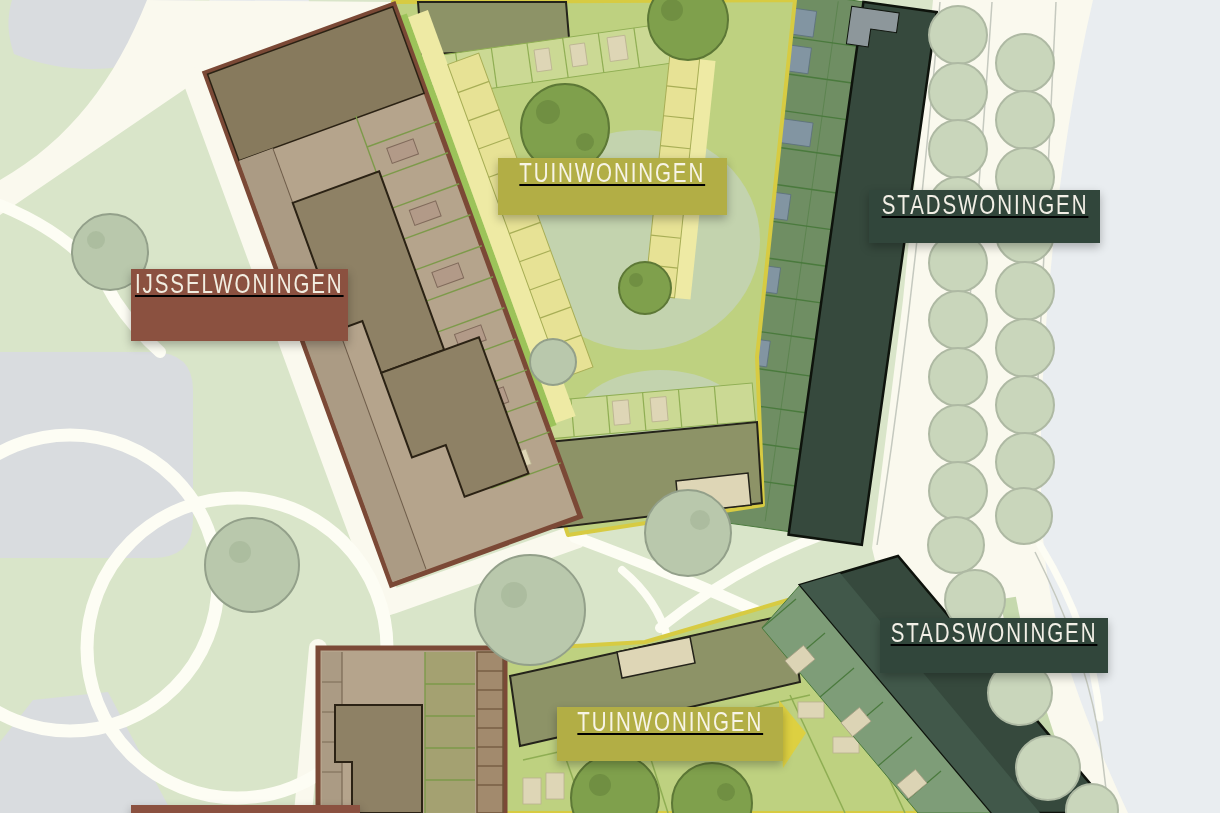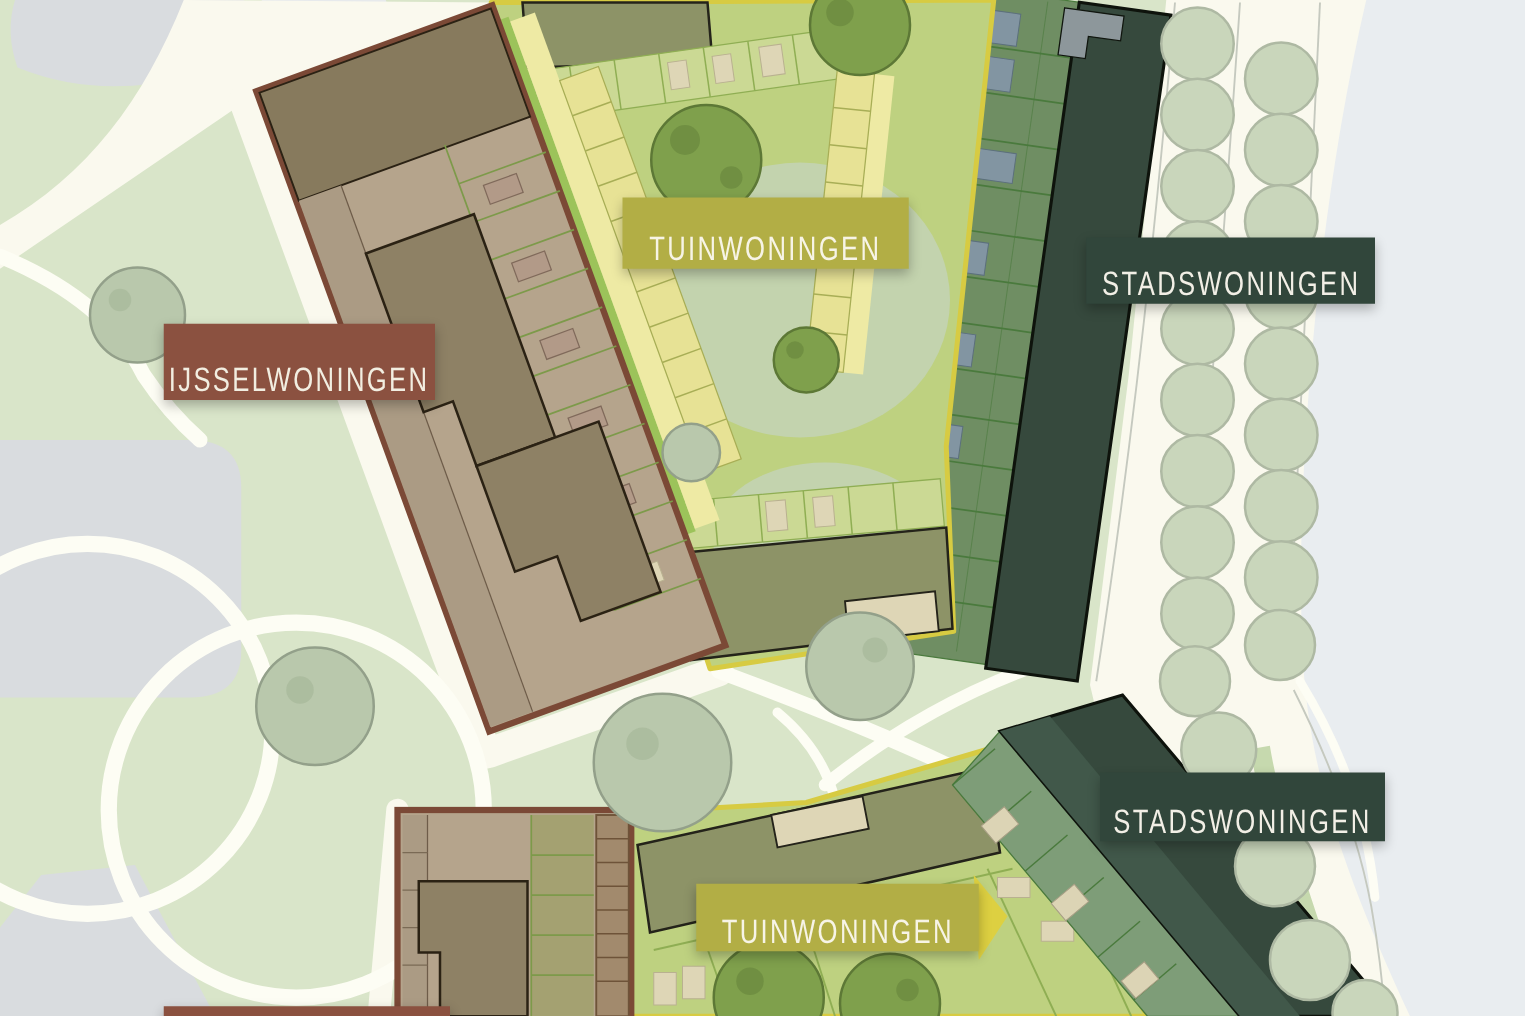--- a/index.html
+++ b/index.html
@@ -1,20 +1,20 @@
 <!DOCTYPE html>
 <html><head>
 <meta charset="utf-8">
 <style>
   html,body{margin:0;padding:0;background:#ffffff;}
   #stage{position:relative;width:1220px;height:813px;overflow:hidden;
          font-family:"Liberation Sans",sans-serif;}
   #plan-svg{position:absolute;left:0;top:0;width:1220px;height:813px;}
-  .map-label{position:absolute;display:flex;align-items:flex-end;justify-content:center;
-             box-shadow:0 4px 9px rgba(0,0,0,.28);}
+  .map-label{position:absolute;display:flex;align-items:flex-start;justify-content:center;
+             box-shadow:0 4px 9px rgba(0,0,0,.28);text-decoration:underline;}
   .map-label .txt{display:inline-block;transform:scaleX(.76);transform-origin:center;
                   font-size:27px;letter-spacing:2.5px;font-weight:400;white-space:nowrap;}
 </style>
 </head>
 <body>
 
 <div id="stage">
 
 <svg id="plan-svg" viewBox="0 0 1220 813">
 
@@ -316,21 +316,21 @@
     <circle cx="548" cy="112" r="12"></circle>
         <circle cx="585" cy="142" r="9"></circle>
     <circle cx="672" cy="10" r="11"></circle>
         <circle cx="636" cy="280" r="7"></circle>
     <circle cx="600" cy="785" r="11"></circle>
         <circle cx="726" cy="792" r="9"></circle>
   </g>
 
 </svg>
 
-<div class="map-label" style="left: 131px; top: 259px; width: 217px; height: 61px; background-color: rgb(139, 81, 64);">
+<div class="map-label" style="left: 131px; top: 269px; width: 217px; height: 72px; background-color: rgb(139, 81, 64);">
   <span class="txt" style="color: rgb(242, 238, 225);">IJSSELWONINGEN</span>
 </div>
 
 <div class="map-label" style="left: 498px; top: 158px; width: 229px; height: 57px; background-color: rgb(178, 174, 69);">
   <span class="txt" style="color: rgb(247, 244, 230);">TUINWONINGEN</span>
 </div>
 
 <div class="map-label" style="left: 869px; top: 190px; width: 231px; height: 53px; background-color: rgb(49, 70, 59);">
   <span class="txt" style="color: rgb(242, 239, 230);">STADSWONINGEN</span>
 </div>

